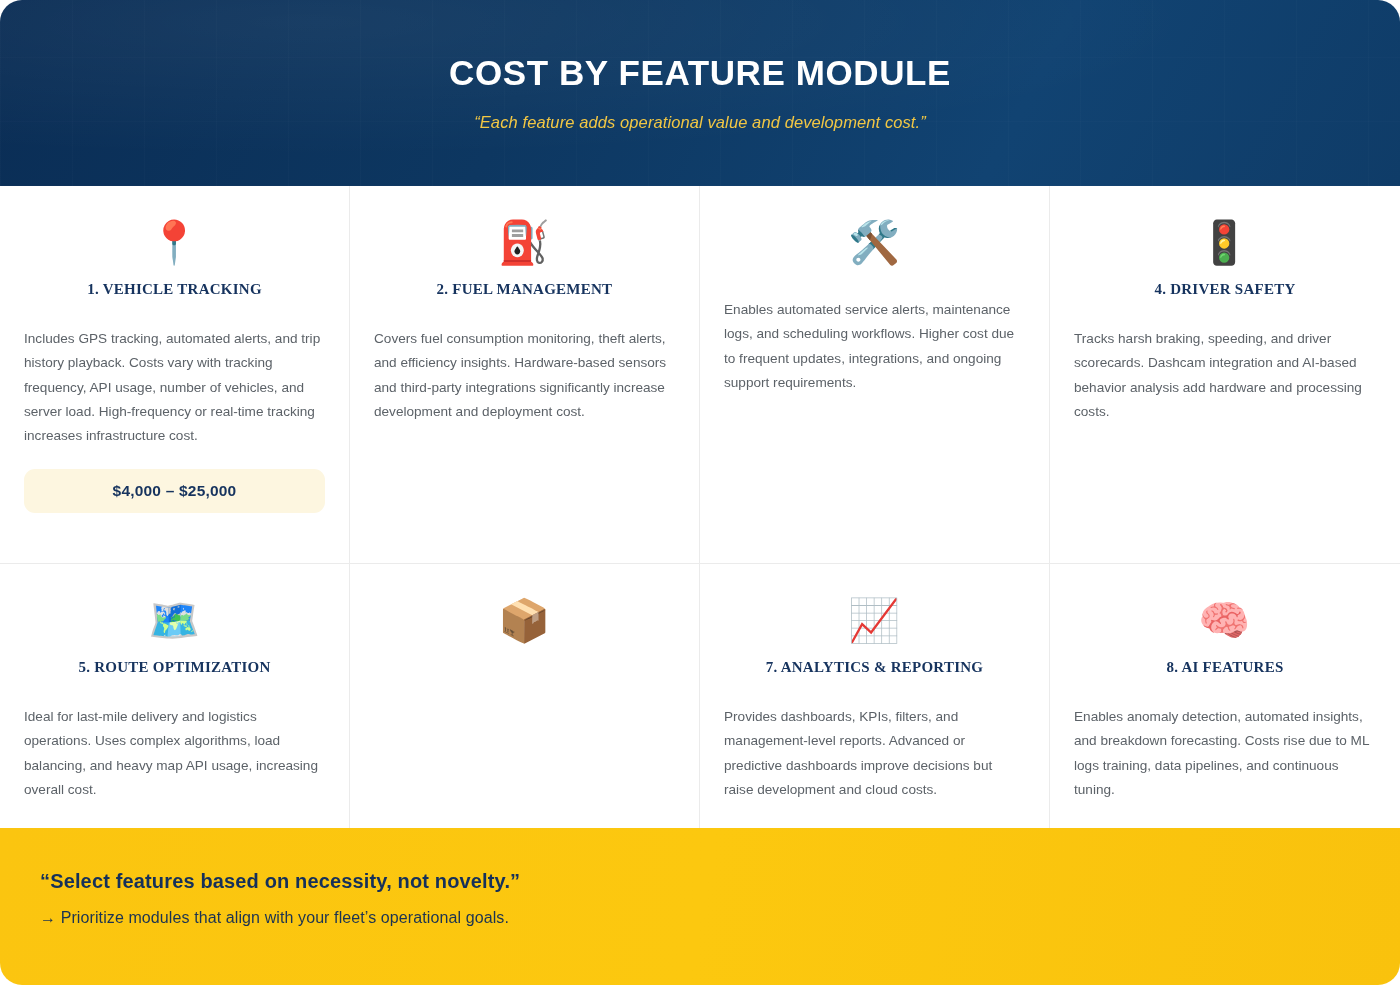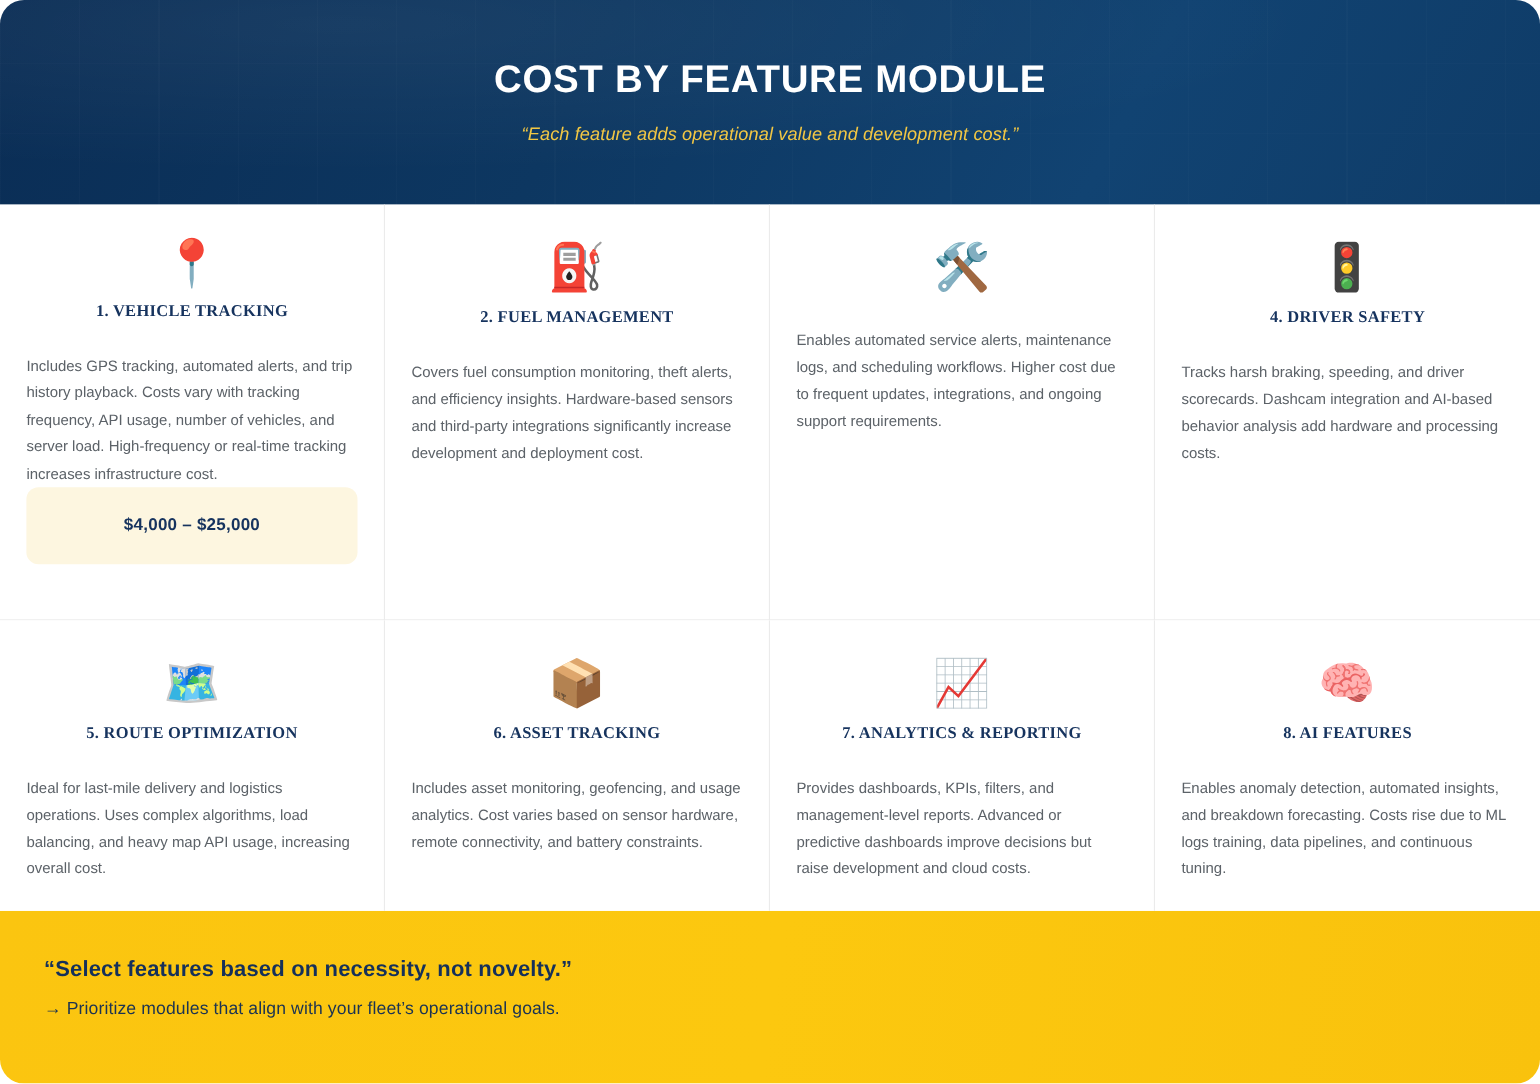--- a/index.html
+++ b/index.html
@@ -114,21 +114,21 @@
     color: #5c6268;
     line-height: 24.4px;
     text-align: left;
   }
 
   .card-price {
     margin-top: auto;
     margin-bottom: 32px;
     background: #fdf6e0;
     border-radius: 11px;
-    padding: 26px 10px;
+    padding: 13px 10px;
     text-align: center;
     font-size: 15.5px;
     font-weight: bold;
     color: #16335e;
     letter-spacing: 0.2px;
   }
   .card:nth-child(n+5) .card-price { margin-bottom: 0; }
 
   
   .footer {
@@ -188,22 +188,20 @@
     </div>
 
     <div class="card">
       <div class="card-icon">🗺️</div>
       <div class="card-title">5. ROUTE OPTIMIZATION</div>
       <div class="card-desc">Ideal for last-mile delivery and logistics operations. Uses complex algorithms, load balancing, and heavy map API usage, increasing overall cost.</div>
     </div>
 
     <div class="card">
       <div class="card-icon">📦</div>
-      <div class="card-title">6. ASSET TRACKING</div>
-      <div class="card-desc">Includes asset monitoring, geofencing, and usage analytics. Cost varies based on sensor hardware, remote connectivity, and battery constraints.</div>
     </div>
 
     <div class="card">
       <div class="card-icon">📈</div>
       <div class="card-title">7. ANALYTICS &amp; REPORTING</div>
       <div class="card-desc">Provides dashboards, KPIs, filters, and management-level reports. Advanced or predictive dashboards improve decisions but raise development and cloud costs.</div>
     </div>
 
     <div class="card">
       <div class="card-icon">🧠</div>

